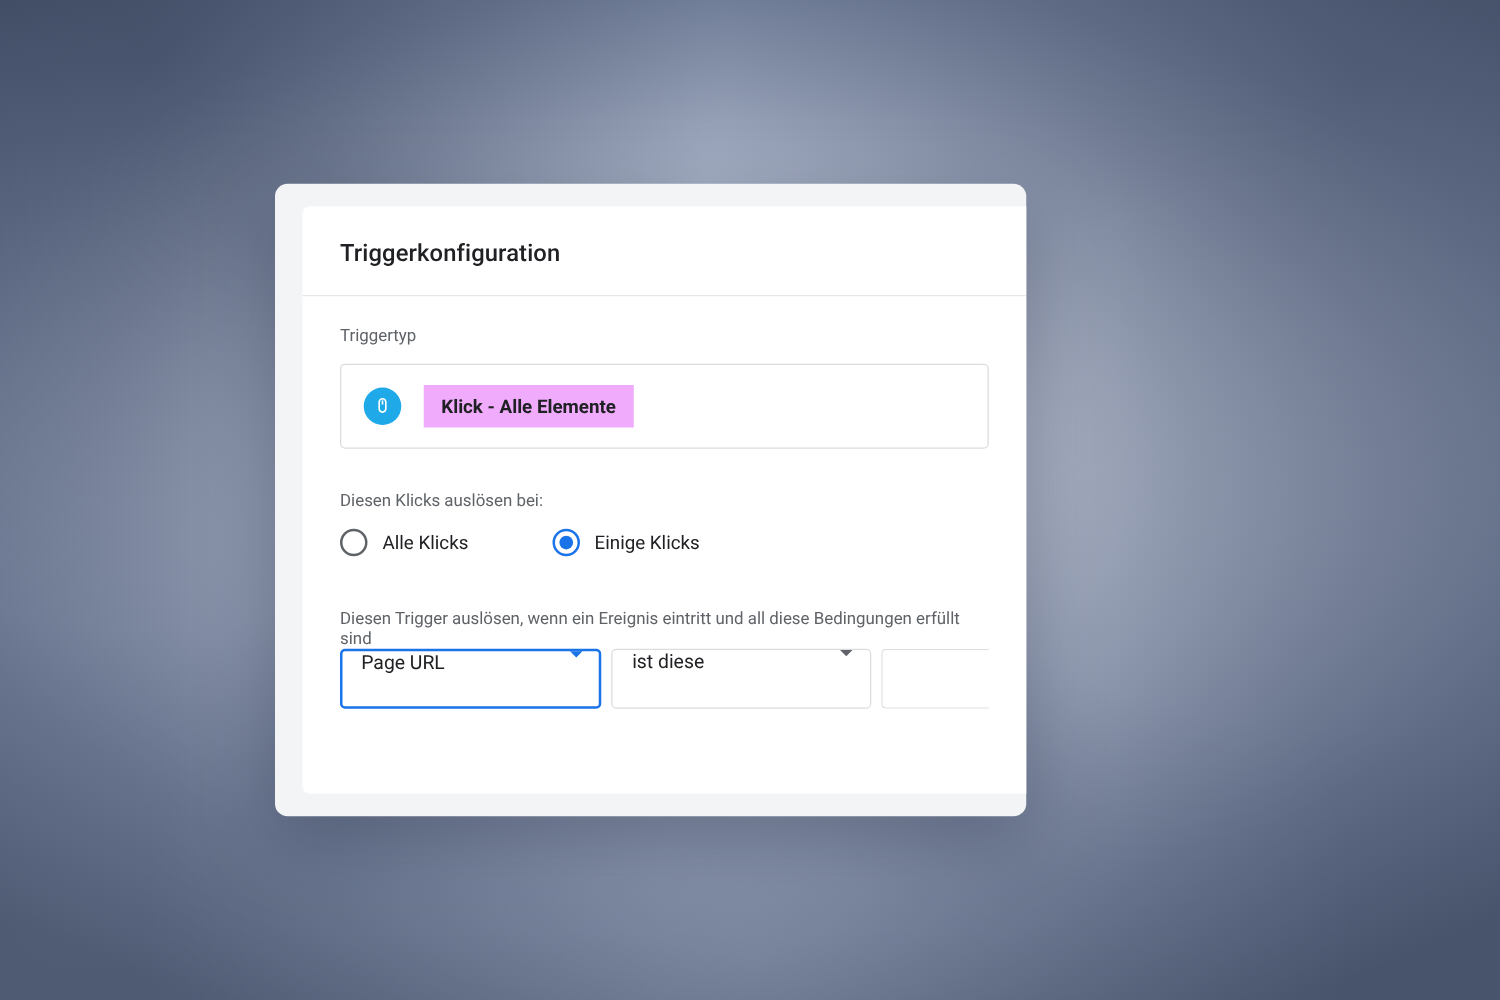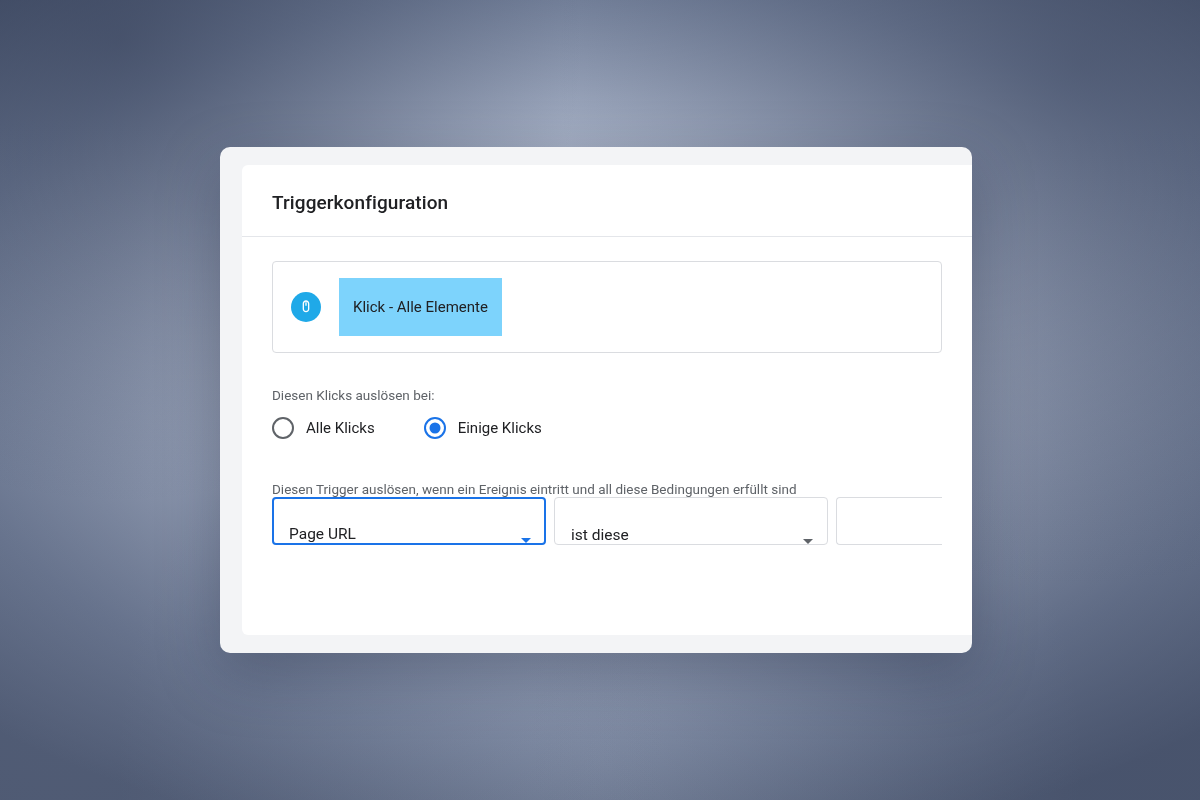--- a/index.html
+++ b/index.html
@@ -26,21 +26,21 @@
       radial-gradient(circle at 5% 90%, rgba(90,100,125,0.4) 0%, transparent 45%),
       radial-gradient(circle at 95% 92%, rgba(70,80,105,0.45) 0%, transparent 45%),
       radial-gradient(circle at 50% 95%, rgba(180,190,210,0.3) 0%, transparent 50%);
     pointer-events: none;
   }
 
   .outer-card {
     position: absolute;
     left: 220px;
     top: 147px;
-    width: 752px;
+    width: 601px;
     height: 506px;
     background: #f3f4f6;
     border-radius: 10px;
     box-shadow: 0 20px 60px rgba(20,30,55,0.35);
   }
 
   .inner-card {
     position: absolute;
     left: 22px;
     top: 18px;
@@ -92,30 +92,30 @@
     justify-content: center;
     flex-shrink: 0;
   }
   .trigger-icon svg {
     width: 16px;
     height: 16px;
     fill: #ffffff;
   }
 
   .trigger-name-highlight {
-    background: #7dd3fc;
-    padding: 20px 14px;
+    background: #f0abfc;
+    padding: 8px 14px;
     font-size: 15px;
-    font-weight: 400;
+    font-weight: 700;
     color: #202124;
   }
 
   .radio-row {
     display: flex;
-    gap: 49px;
+    gap: 67px;
     align-items: center;
     margin-top: 4px;
     margin-bottom: 42px;
   }
   .radio-option {
     display: flex;
     align-items: center;
     gap: 12px;
     cursor: pointer;
   }
@@ -155,21 +155,21 @@
     display: flex;
     gap: 8px;
   }
 
   .select-box {
     height: 48px;
     border: 1px solid #dadce0;
     border-radius: 4px;
     background: #fff;
     display: flex;
-    align-items: flex-end;
+    align-items: flex-start;
     justify-content: space-between;
     padding: 0 14px 0 16px;
     font-size: 15.5px;
     color: #202124;
     cursor: pointer;
     position: relative;
   }
   .select-box.focused {
     border: 2px solid #1a73e8;
     padding: 0 13px 0 15px;
@@ -195,20 +195,21 @@
 
 <div class="outer-card">
   <div class="inner-card">
 
     <div class="card-header">
       <div class="card-title">Triggerkonfiguration</div>
     </div>
 
     <div class="card-body">
 
+      <div class="field-label">Triggertyp</div>
 
       <div class="trigger-type-box">
         <div class="trigger-icon">
           <svg viewBox="0 0 24 24">
               <path d="M12 2C9.24 2 7 4.24 7 7v8c0 2.76 2.24 5 5 5s5-2.24 5-5V7c0-2.76-2.24-5-5-5zm3 13c0 1.66-1.34 3-3 3s-3-1.34-3-3V7c0-1.66 1.34-3 3-3s3 1.34 3 3v8zM11 5h2v5h-2z"></path>
             </svg>
         </div>
         <span class="trigger-name-highlight">Klick - Alle Elemente</span>
       </div>
 

